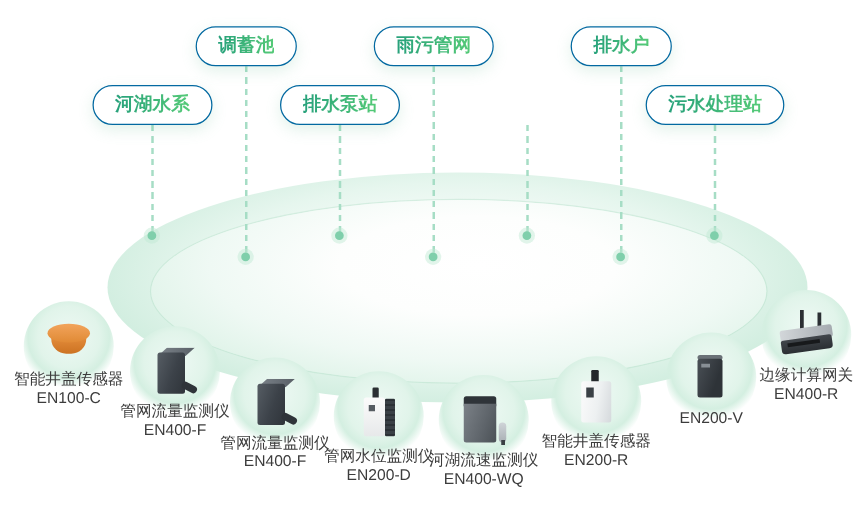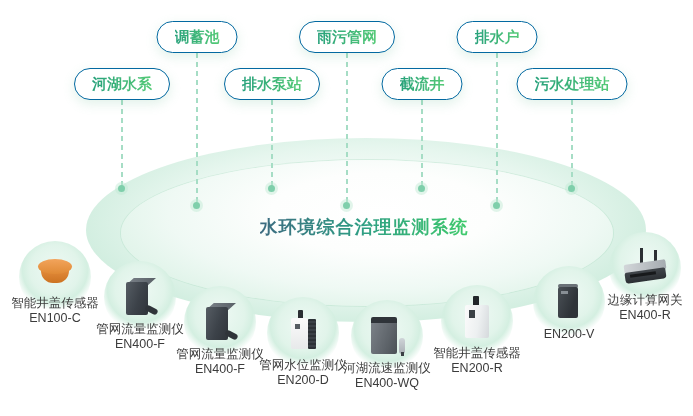--- a/index.html
+++ b/index.html
@@ -93,42 +93,40 @@
   .icon-router .rfront{left:2px;top:22px;width:41px;height:11px;background:linear-gradient(180deg,#41464b,#2b2f33);border-radius:2px 2px 3px 3px;transform:rotate(-8deg);}
   .icon-router .rslot{left:7px;top:25px;width:26px;height:3px;background:#17191b;transform:rotate(-8deg);}
 </style>
 </head>
 <body>
 
 <div id="canvas">
 
   <div class="pond"></div>
   <div class="pond-inner"></div>
-  <div class="title">水环境综合治理监测系统</div>
 
   <div class="dash-line" style="left:121px;top:100px;height:86px"></div>
   <div class="dash-dot" style="left:118px;top:185px"></div>
   <div class="dash-line" style="left:196px;top:53px;height:149px"></div>
   <div class="dash-dot" style="left:193px;top:202px"></div>
   <div class="dash-line" style="left:271px;top:100px;height:86px"></div>
   <div class="dash-dot" style="left:268px;top:185px"></div>
   <div class="dash-line" style="left:346px;top:53px;height:149px"></div>
   <div class="dash-dot" style="left:343px;top:202px"></div>
   <div class="dash-line" style="left:421px;top:100px;height:86px"></div>
   <div class="dash-dot" style="left:418px;top:185px"></div>
   <div class="dash-line" style="left:496px;top:53px;height:149px"></div>
   <div class="dash-dot" style="left:493px;top:202px"></div>
   <div class="dash-line" style="left:571px;top:100px;height:86px"></div>
   <div class="dash-dot" style="left:568px;top:185px"></div>
 
   <div class="pill" style="left:122px;top:68px"><span>河湖水系</span></div>
   <div class="pill" style="left:197px;top:21px"><span>调蓄池</span></div>
   <div class="pill" style="left:272px;top:68px"><span>排水泵站</span></div>
   <div class="pill" style="left:347px;top:21px"><span>雨污管网</span></div>
-  <div class="pill" style="left:422px;top:68px"><span>截流井</span></div>
   <div class="pill" style="left:497px;top:21px"><span>排水户</span></div>
   <div class="pill" style="left:572px;top:68px"><span>污水处理站</span></div>
 
   <div class="device" style="left:-10px;top:241px">
     <div class="halo"></div>
     <div class="ic icon-dome">
       <div class="p d-body"></div>
         <div class="p d-top"></div>
     </div>
     <div class="dlabel" style="top:55px">

